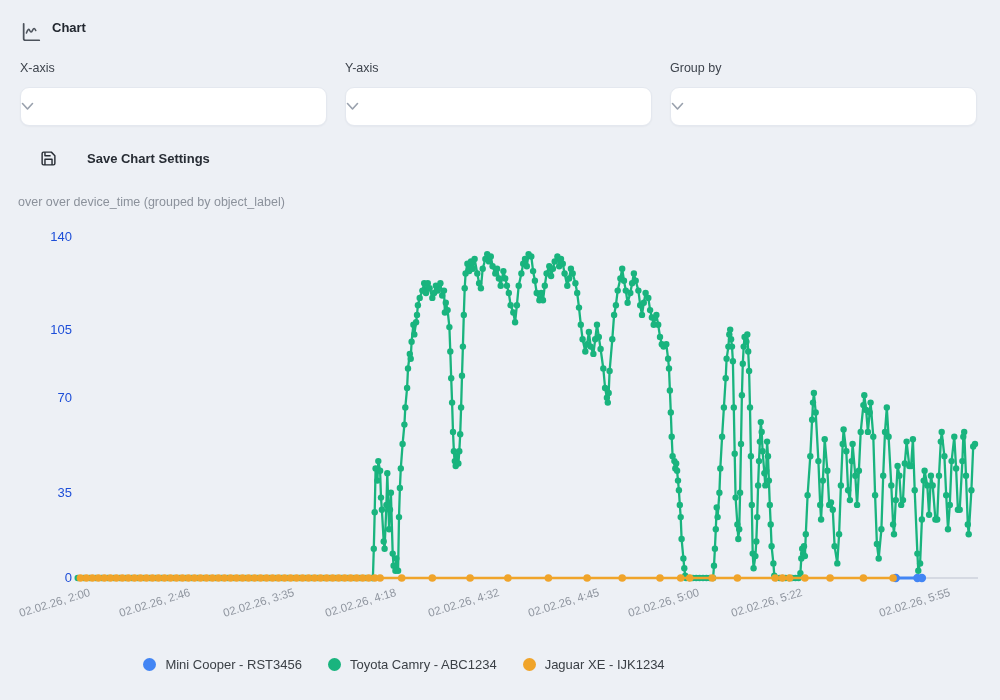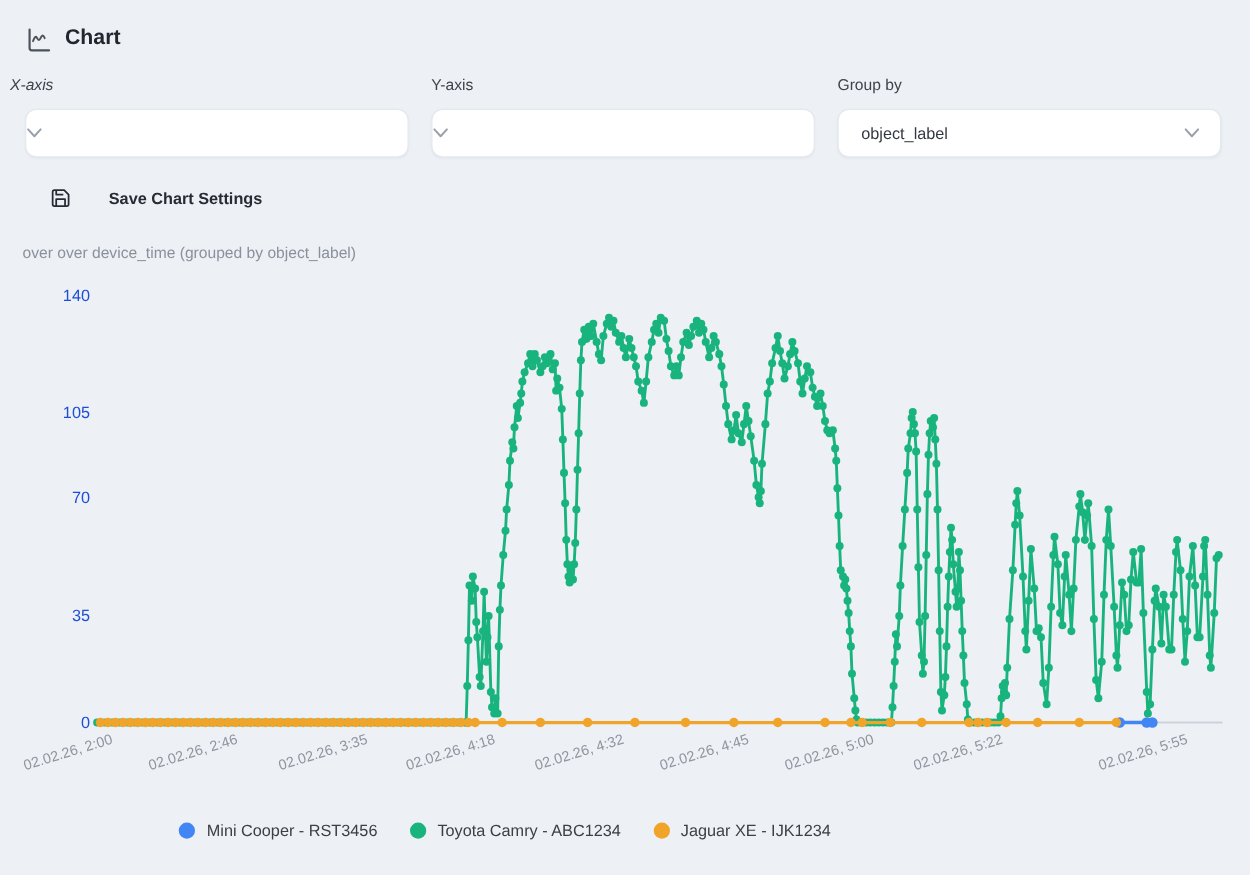--- a/index.html
+++ b/index.html
@@ -4,21 +4,21 @@
 <style>
   html,body{margin:0;padding:0;}
   body{
     width:1000px;height:700px;overflow:hidden;position:relative;
     background:#edf0f5;
     font-family:"Liberation Sans", sans-serif;
     -webkit-font-smoothing:antialiased;
   }
   .abs{position:absolute;}
   
-  .page-title{left:52px;top:20px;font-size:17px;font-weight:bold;color:#22272f;}
+  .page-title{left:52px;top:20px;font-size:13px;font-weight:bold;color:#22272f;}
   .hdr-icon{left:20px;top:21px;width:22px;height:22px;}
   
   .ctl-label{top:61px;font-size:12.5px;color:#3d434c;}
   .select{
     top:87px;width:307px;height:39px;background:#ffffff;border:1px solid #e4e8ef;
     border-radius:9px;box-sizing:border-box;display:flex;align-items:center;
     box-shadow:0 1px 2px rgba(20,30,50,0.04);cursor:pointer;
   }
   .select .val{margin-left:18px;font-size:13px;color:#343a43;flex:1;}
   .select .chev{margin-right:16px;width:13px;height:9px;flex:0 0 auto;}
@@ -44,36 +44,35 @@
 </style>
 </head>
 <body>
 
 <svg class="abs hdr-icon" viewBox="0 0 24 24" fill="none">
   <path d="M4 3v16a2 2 0 0 0 2 2h15" stroke="#4c525b" stroke-width="1.9" stroke-linecap="round"></path>
   <path d="M7 13c1.5-4 2.5-5 3.6-2.6 1 2.2 2 2.4 3.2-.4 1.1-2.6 2.2-2.6 3.4.4" stroke="#4c525b" stroke-width="1.7" stroke-linecap="round"></path>
 </svg>
 <div class="abs page-title">Chart</div>
 
-<div class="abs ctl-label" style="left:8px;font-style:italic;">X-axis</div>
+<div class="abs ctl-label" style="left:20px;">X-axis</div>
 <div class="abs ctl-label" style="left:345px;">Y-axis</div>
 <div class="abs ctl-label" style="left:670px;">Group by</div>
 
 <div class="abs select" style="left:20px;">
   <svg class="chev" viewBox="0 0 13 9" fill="none">
       <path d="M1.5 1.5 L6.5 7 L11.5 1.5" stroke="#99a1ad" stroke-width="1.6" stroke-linecap="round" stroke-linejoin="round"></path>
     </svg>
 </div>
 <div class="abs select" style="left:345px;">
   <svg class="chev" viewBox="0 0 13 9" fill="none">
       <path d="M1.5 1.5 L6.5 7 L11.5 1.5" stroke="#99a1ad" stroke-width="1.6" stroke-linecap="round" stroke-linejoin="round"></path>
     </svg>
 </div>
 <div class="abs select" style="left:670px;">
-  <span class="val">object_label</span>
   <svg class="chev" viewBox="0 0 13 9" fill="none">
       <path d="M1.5 1.5 L6.5 7 L11.5 1.5" stroke="#99a1ad" stroke-width="1.6" stroke-linecap="round" stroke-linejoin="round"></path>
     </svg>
 </div>
 
 <button class="abs save-btn">
   <svg width="17" height="17" viewBox="0 0 24 24" fill="none">
     <path d="M19 21H5a2 2 0 0 1-2-2V5a2 2 0 0 1 2-2h11l5 5v11a2 2 0 0 1-2 2z" stroke="#272c34" stroke-width="2" stroke-linejoin="round"></path>
     <polyline points="17 21 17 13 7 13 7 21" stroke="#272c34" stroke-width="2" stroke-linejoin="round"></polyline>
     <polyline points="7 3 7 8 15 8" stroke="#272c34" stroke-width="2" stroke-linejoin="round"></polyline>

